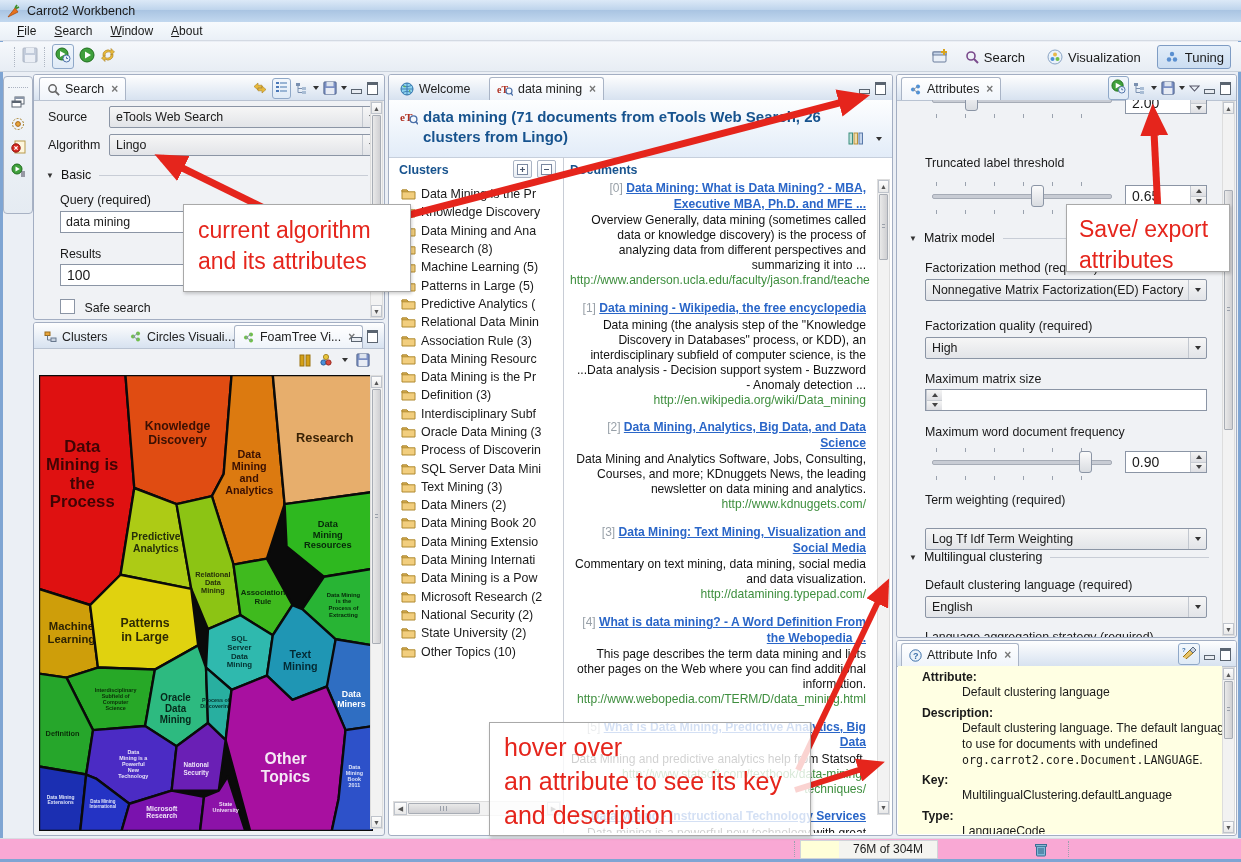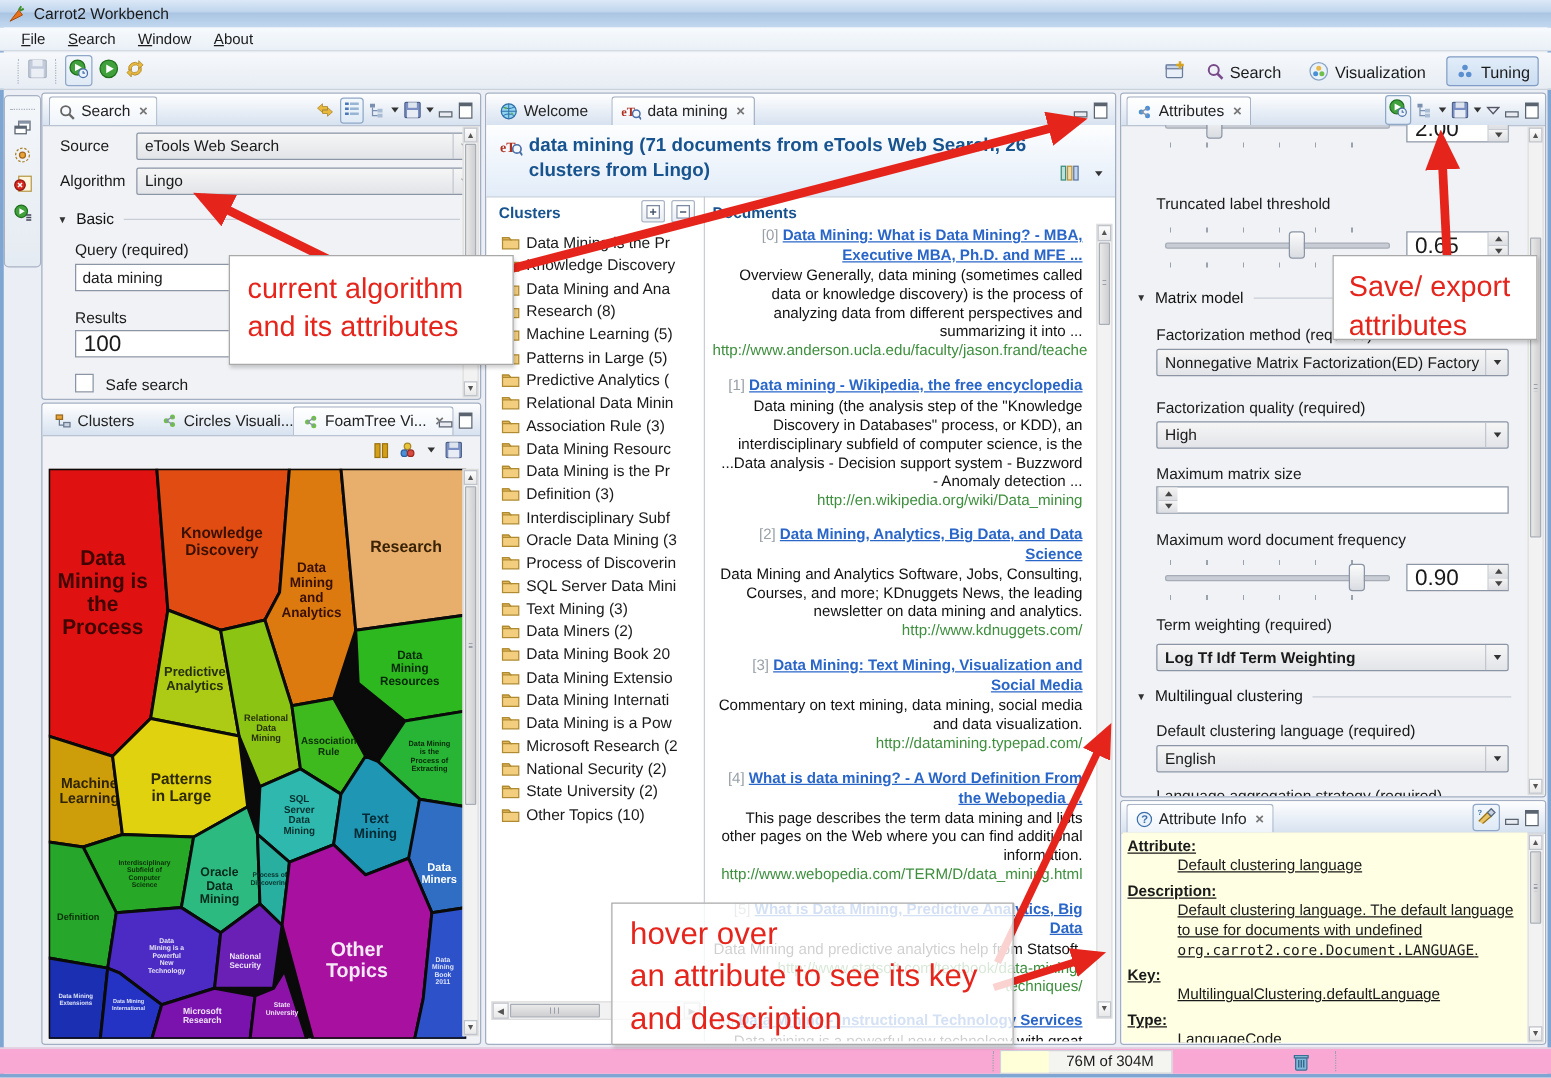--- a/index.html
+++ b/index.html
@@ -48,21 +48,21 @@
   .ico-max{width:9px;height:9px;border:1px solid #5A6470;border-top:3px solid #5A6470;background:#fff;}
   .dd{width:0;height:0;border-left:3.5px solid transparent;border-right:3.5px solid transparent;border-top:4px solid #333;}
   
   .combo{position:absolute;height:22px;border:1px solid #8B95A5;border-radius:2px;
     background:linear-gradient(#F6F6F6,#E2E4E8);display:flex;align-items:center;box-sizing:border-box;}
   .combo-text{flex:1;padding:0 6px;font-size:12.4px;white-space:nowrap;overflow:hidden;}
   .combo-btn{width:17px;height:100%;display:flex;align-items:center;justify-content:center;border-left:1px solid #C2C7CF;}
   .tinput{position:absolute;height:22px;border:1px solid #8B95A5;background:#fff;display:flex;align-items:center;
     padding:0 5px;font-size:12.4px;box-sizing:border-box;}
   .spin{position:absolute;height:22px;border:1px solid #8B95A5;background:#fff;display:flex;box-sizing:border-box;}
-  .spin .val{flex:1;display:flex;align-items:center;padding:0 6px;font-size:18px;}
+  .spin .val{flex:1;display:flex;align-items:center;padding:0 6px;font-size:14px;}
   .spin-btns{width:15px;display:flex;flex-direction:column;border-left:1px solid #C2C7CF;}
   .spin-btns i{flex:1;background:linear-gradient(#F4F4F4,#DDDEE2);display:flex;align-items:center;justify-content:center;}
   .spin-btns i:first-child{border-bottom:1px solid #C8CCD2;}
   .tri-u{width:0;height:0;border-left:3px solid transparent;border-right:3px solid transparent;border-bottom:4px solid #444;}
   .tri-d{width:0;height:0;border-left:3px solid transparent;border-right:3px solid transparent;border-top:4px solid #444;}
   .checkbox{width:13px;height:13px;border:1px solid #8B95A5;background:#fff;display:inline-block;vertical-align:-2px;}
   .flabel{position:absolute;font-size:12.4px;color:#1a1a1a;white-space:nowrap;}
   .section-hd{position:absolute;display:flex;align-items:center;font-size:12.4px;color:#111;}
   .sec-tri{font-size:8px;color:#333;margin-right:7px;}
   .sec-rule{flex:1;height:1px;background:#C8CDD6;margin-left:8px;}
@@ -90,21 +90,21 @@
   .sub-hd{font-size:12.4px;font-weight:bold;color:#17538E;}
   .tree-row{display:flex;align-items:center;gap:5px;height:18.3px;padding-left:10px;white-space:nowrap;overflow:hidden;font-size:12.4px;}
   .doc{margin-bottom:13px;width:296px;text-align:right;}
   .doc-idx{color:#98A0A8;font-size:12px;}
   .doc-title{color:#2A66C8;font-weight:bold;text-decoration:underline;font-size:12.1px;line-height:1.3;}
   .doc-snippet{color:#111;font-size:12.1px;line-height:1.24;margin-top:1px;}
   .doc-url{color:#3E8E3E;font-size:12.1px;line-height:1.2;}
   .exp-btn{width:17px;height:16px;border:1px solid #AAB4C4;border-radius:2px;background:linear-gradient(#FFF,#E8EDF4);
     display:flex;align-items:center;justify-content:center;}
   
-  .ainfo{position:absolute;left:1px;top:25px;right:14px;bottom:1px;background:#FFFFE3;padding:4px 0 0 4px;overflow:hidden;text-decoration:underline;}
+  .ainfo{position:absolute;left:1px;top:25px;right:14px;bottom:1px;background:#FFFFE3;padding:4px 0 0 24px;overflow:hidden;}
   .ainfo b{font-size:12.2px;}
   .ainfo .val{margin:1px 0 5px 40px;font-size:12.2px;line-height:1.3;width:275px;}
   .mono{font-family:"DejaVu Sans Mono","Liberation Mono",monospace;font-size:11.6px;}
   
   .ann-box{position:absolute;background:#fff;border:1px solid #A9A9A9;box-shadow:1px 2px 3px rgba(0,0,0,.18);
     color:#E5251C;z-index:60;box-sizing:border-box;}
   .ann-box div{white-space:nowrap;}
   #arrow-layer{position:absolute;left:0;top:0;width:1241px;height:862px;z-index:50;pointer-events:none;}
   .icon{display:inline-block;vertical-align:middle;}
   .folder-lbl{white-space:nowrap;}
@@ -812,21 +812,21 @@
       <span class="spin-btns">
           <i>
             <span class="tri-u"></span>
           </i>
           <i>
             <span class="tri-d"></span>
           </i>
         </span>
     </div>
     <span class="flabel" style="left:28px;top:393px;">Term weighting (required)</span>
-    <div class="combo" style="left:28px;top:415px;width:282px;font-weight:bold;">
+    <div class="combo" style="left:28px;top:428px;width:282px;">
       <span class="combo-text">Log Tf Idf Term Weighting</span>
       <span class="combo-btn">
           <span class="dd"></span>
         </span>
     </div>
     <div class="section-hd" style="left:12px;top:450px;width:300px;">
       <span class="sec-tri">▼</span>
       <span>Multilingual clustering</span>
       <span class="sec-rule"></span>
     </div>

